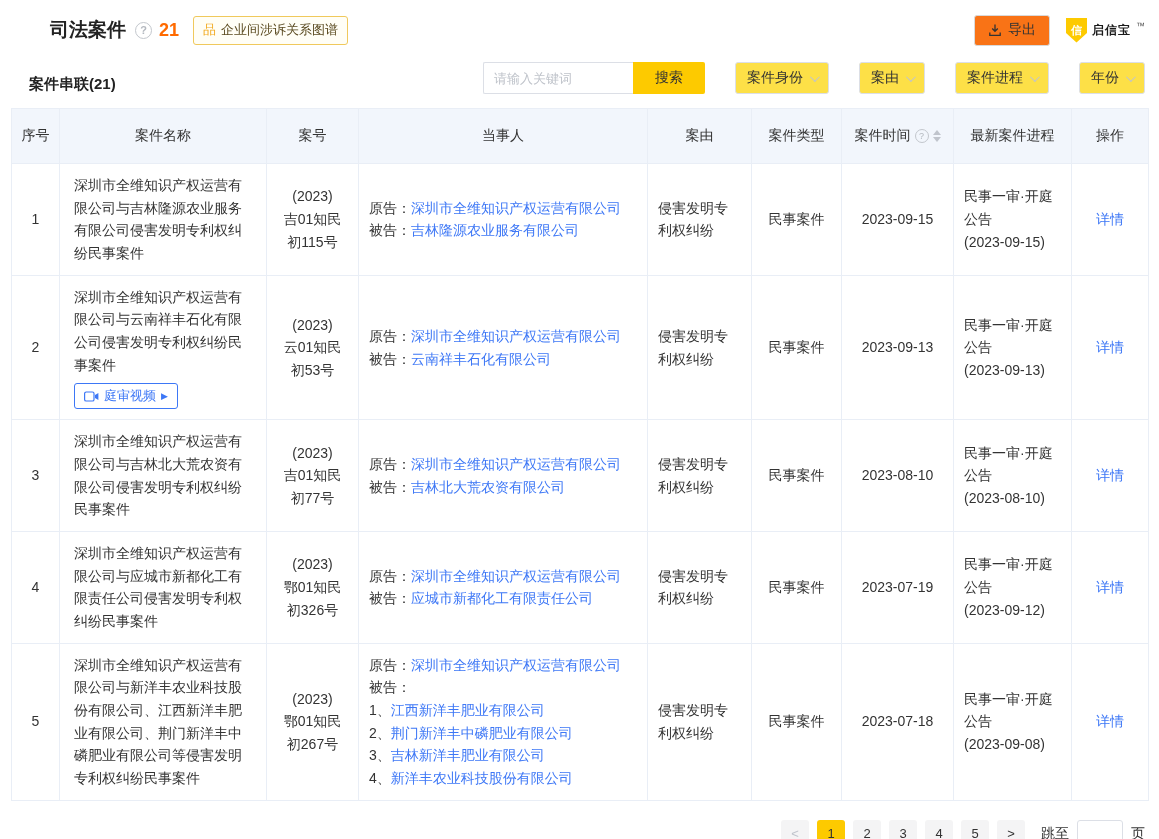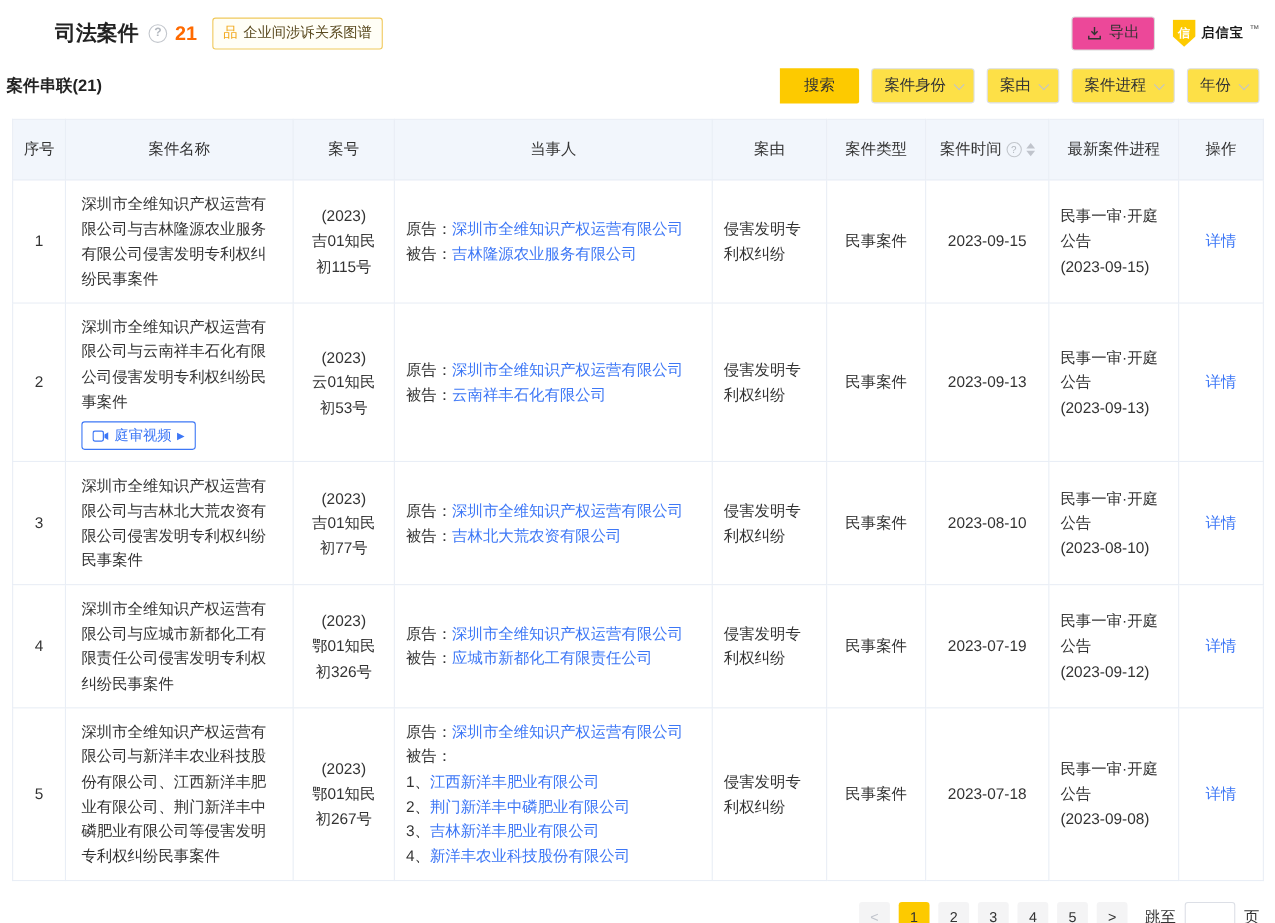--- a/index.html
+++ b/index.html
@@ -11,32 +11,32 @@
   .page-title { font-size:19px; font-weight:bold; color:#222;margin-left:36px; }
   .help-circle { display:inline-flex; width:17px; height:17px; border:1.5px solid #c3c7cd;
     border-radius:50%; color:#b3b8bf; font-size:11px; font-weight:bold;
     align-items:center; justify-content:center; margin:0 7px 0 9px; }
   .case-count { color:var(--count,#ff6a00); font-weight:bold; font-size:18px; }
   .graph-btn { margin-left:14px; border:1px solid #f0c95c; background:#fffef6; border-radius:3px;
     height:29px; display:inline-flex; align-items:center; gap:5px; padding:0 9px;
     font-size:13px; color:#5a4a20; cursor:pointer; }
   .graph-btn .org-glyph { color:#f2a91e; font-size:13px; }
   .spacer { flex:1; }
-  .export-btn { border:1px solid #d9d9d9; background:#ec4899; border-radius:3px; height:31px;
+  .export-btn { border:1px solid #d9d9d9; background:#f97316; border-radius:3px; height:31px;
     display:inline-flex; align-items:center; gap:6px; padding:0 13px; font-size:14px; color:#333; cursor:pointer; }
   .brand { display:flex; align-items:center; gap:5px; margin-left:16px; }
   .brand-shield { width:21px; height:25px; background:var(--accent,#fdca00);
     clip-path:polygon(0 0,100% 0,100% 62%,50% 100%,0 62%);
     display:flex; align-items:center; justify-content:center; }
   .brand-shield span { color:#fff; font-size:11px; font-weight:bold; }
   .brand-name { font-size:12px; font-weight:bold; color:#1a1a1a; letter-spacing:1px; }
   .brand-tm { font-size:9px; color:#555; vertical-align:top; margin-top:-8px; }
 
   
-  .filter-row { display:flex; align-items:center; padding:16px 14px 0 6px; height:48px; }
+  .filter-row { display:flex; align-items:flex-end; padding:16px 14px 0 29px; height:48px;gap:19px; }
   .section-title { font-size:15px; font-weight:bold; color:#222; }
   .search-group { display:flex; margin-left:auto; }
   .search-input { width:150px; height:32px; border:1px solid #dcdfe6; border-right:none;
     border-radius:2px 0 0 2px; padding:0 10px; font-size:13px; color:#333; outline:none;
     font-family:inherit; }
   .search-input::placeholder { color:#bfc3ca; }
   .search-btn { width:72px; height:32px; background:var(--accent,#fdca00); border:none;
     border-radius:0 2px 2px 0; font-size:14px; color:#333; cursor:pointer; font-family:inherit; }
   .dropdown { border:1px solid #dcdfe6; background:#fde047; border-radius:3px; height:32px;
     display:inline-flex; align-items:center; gap:7px; padding:0 11px; margin-left:11px;
@@ -102,20 +102,21 @@
       <span>信</span>
     </div>
     <span class="brand-name">启信宝</span>
     <span class="brand-tm">™</span>
   </div>
 </div>
 
 <div class="filter-row">
   <span class="section-title">案件串联(21)</span>
   <div class="search-group">
+    <input class="search-input" placeholder="请输入关键词" style="">
     <button class="search-btn">搜索</button>
   </div>
   <button class="dropdown">
     <span>案件身份</span>
     <span class="chevron"></span>
   </button>
   <button class="dropdown">
     <span>案由</span>
     <span class="chevron"></span>
   </button>

